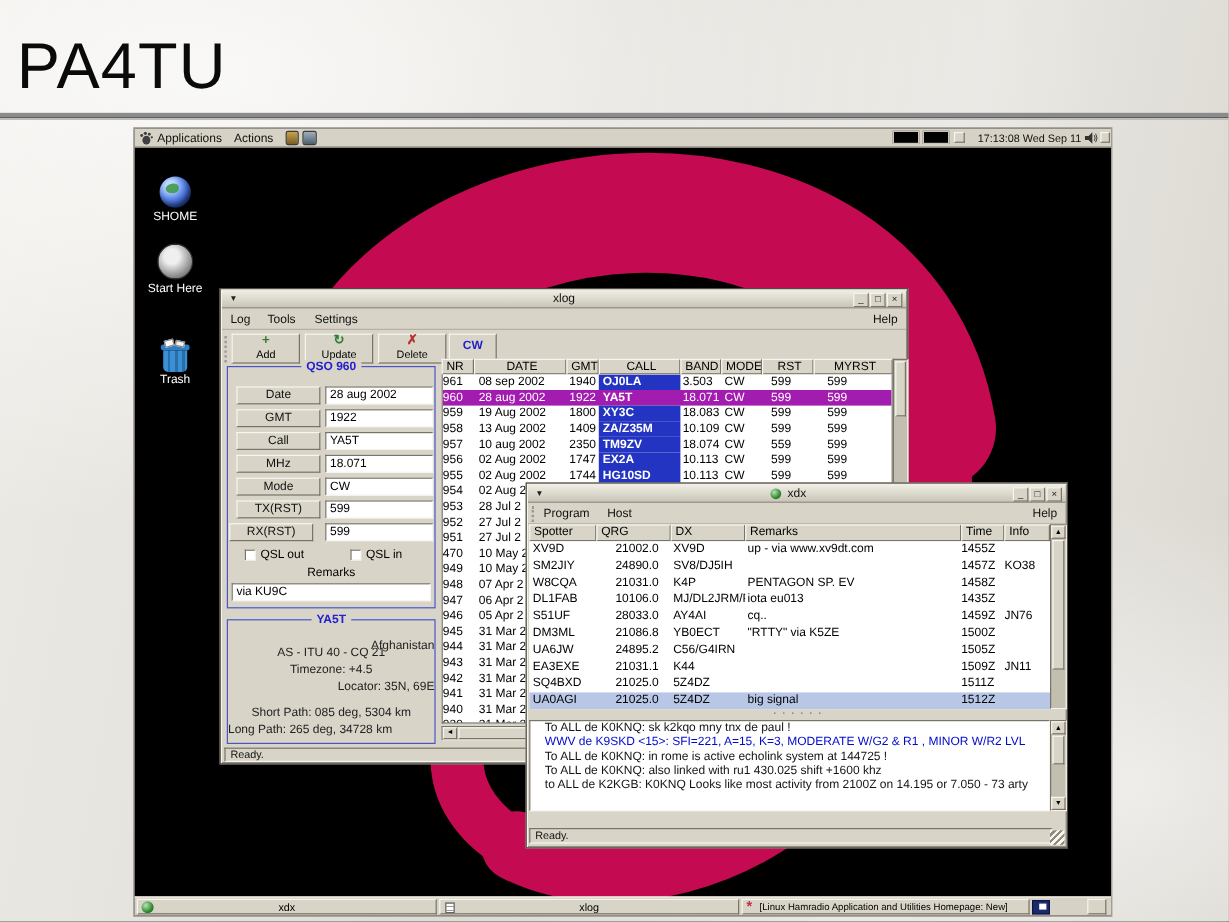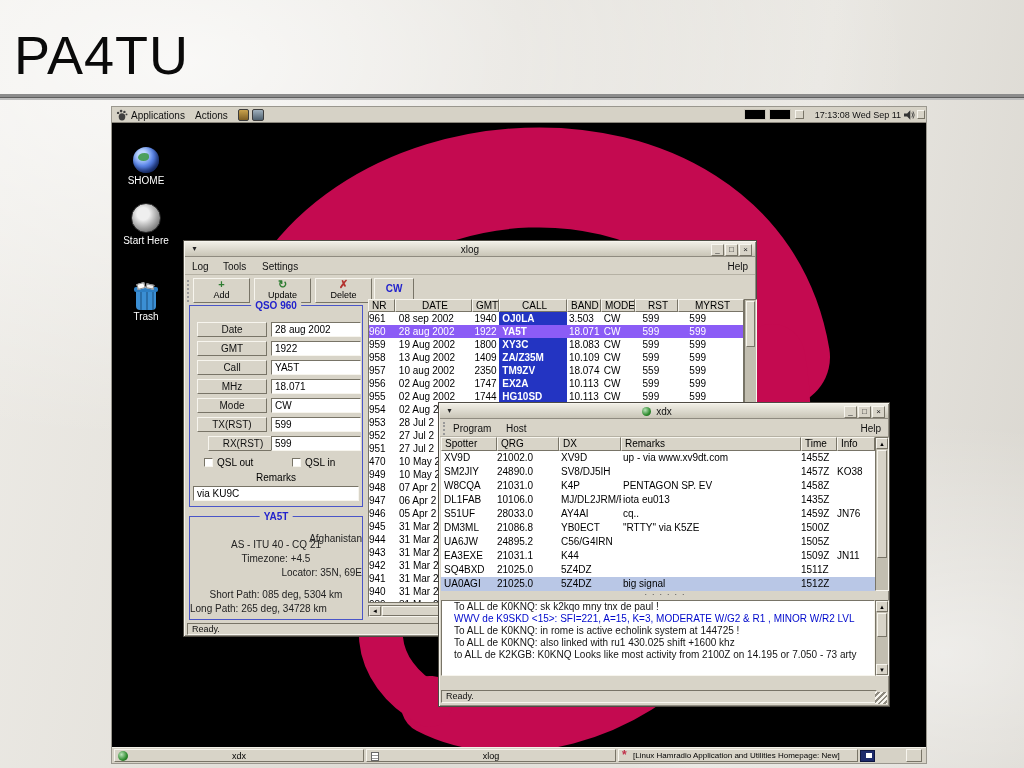--- a/index.html
+++ b/index.html
@@ -31,26 +31,26 @@
   .xlrow{display:flex;height:13px;font-size:10px;line-height:13px;color:#000;white-space:nowrap}
   .cl{overflow:hidden;white-space:nowrap}
   .c-nr{width:27px;text-align:left;padding-right:2px}
   .c-date{width:77px;padding-left:3px}
   .c-gmt{width:27px;padding-left:2px}
   .c-call{width:68px;padding-left:3px;background:#2334c2;color:#fff;font-weight:bold}
   .c-band{width:34px;padding-left:2px}
   .c-mode{width:34px;padding-left:3px}
   .c-rst{width:43px;padding-left:8px}
   .c-my{width:66px;padding-left:12px}
-  .xlrow.sel{background:#8b5cf6;color:#fff}
+  .xlrow.sel{background:#a21caf;color:#fff}
   .xlrow.sel .c-call{background:transparent}
   
   .xdrow{display:flex;height:14px;font-size:10px;line-height:14px;color:#000}
   .d-sp{width:56px;padding-left:3px}
-  .d-qrg{width:62px;padding-right:10px}
+  .d-qrg{width:62px;text-align:right;padding-right:10px}
   .d-dx{width:62px;padding-left:2px}
   .d-rem{width:180px;padding-left:2px;overflow:hidden}
   .d-time{width:36px}
   .d-info{width:38px}
   .xdrow.dsel{background:#b9c7e6}
   .msg{font-size:10px;line-height:12px;color:#141414;white-space:nowrap;overflow:hidden;padding-left:12px}
   .msg.acc{color:#0009cc}
   .frame{position:absolute;border:1px solid #4a55c8}
   .ftitle{position:absolute;top:-6px;left:50%;transform:translateX(-50%);background:#d8d4c8;
     color:#2222cc;font-weight:bold;font-size:10px;line-height:11px;padding:0 4px;white-space:nowrap}
@@ -318,21 +318,21 @@
         <div class="b3 abs fieldbtn" style="left:7px;top:35px;width:70px;height:15px">GMT</div>
         <div class="sk abs entry" style="left:81px;top:35px;width:90px;height:15px">1922</div>
         <div class="b3 abs fieldbtn" style="left:7px;top:54px;width:70px;height:15px">Call</div>
         <div class="sk abs entry" style="left:81px;top:54px;width:90px;height:15px">YA5T</div>
         <div class="b3 abs fieldbtn" style="left:7px;top:73px;width:70px;height:15px">MHz</div>
         <div class="sk abs entry" style="left:81px;top:73px;width:90px;height:15px">18.071</div>
         <div class="b3 abs fieldbtn" style="left:7px;top:92px;width:70px;height:15px">Mode</div>
         <div class="sk abs entry" style="left:81px;top:92px;width:90px;height:15px">CW</div>
         <div class="b3 abs fieldbtn" style="left:7px;top:111px;width:70px;height:15px">TX(RST)</div>
         <div class="sk abs entry" style="left:81px;top:111px;width:90px;height:15px">599</div>
-        <div class="b3 abs fieldbtn" style="left:18px;top:130px;width:70px;height:15px">RX(RST)</div>
+        <div class="b3 abs fieldbtn" style="left:1px;top:130px;width:70px;height:15px">RX(RST)</div>
         <div class="sk abs entry" style="left:81px;top:130px;width:90px;height:15px">599</div>
         <span class="cb sk abs" style="left:14px;top:152px"></span>
         <span class="t" style="left:27px;top:151px;font-size:10px">QSL out</span>
         <span class="cb sk abs" style="left:102px;top:152px"></span>
         <span class="t" style="left:115px;top:151px;font-size:10px">QSL in</span>
         <div class="t" style="left:0;top:166px;width:100%;text-align:center;font-size:10px">Remarks</div>
         <div class="sk abs entry" style="left:3px;top:180px;width:166px;height:15px">via KU9C</div>
       </div>
 
       <div class="frame" style="left:5px;top:275px;width:174px;height:104px">

